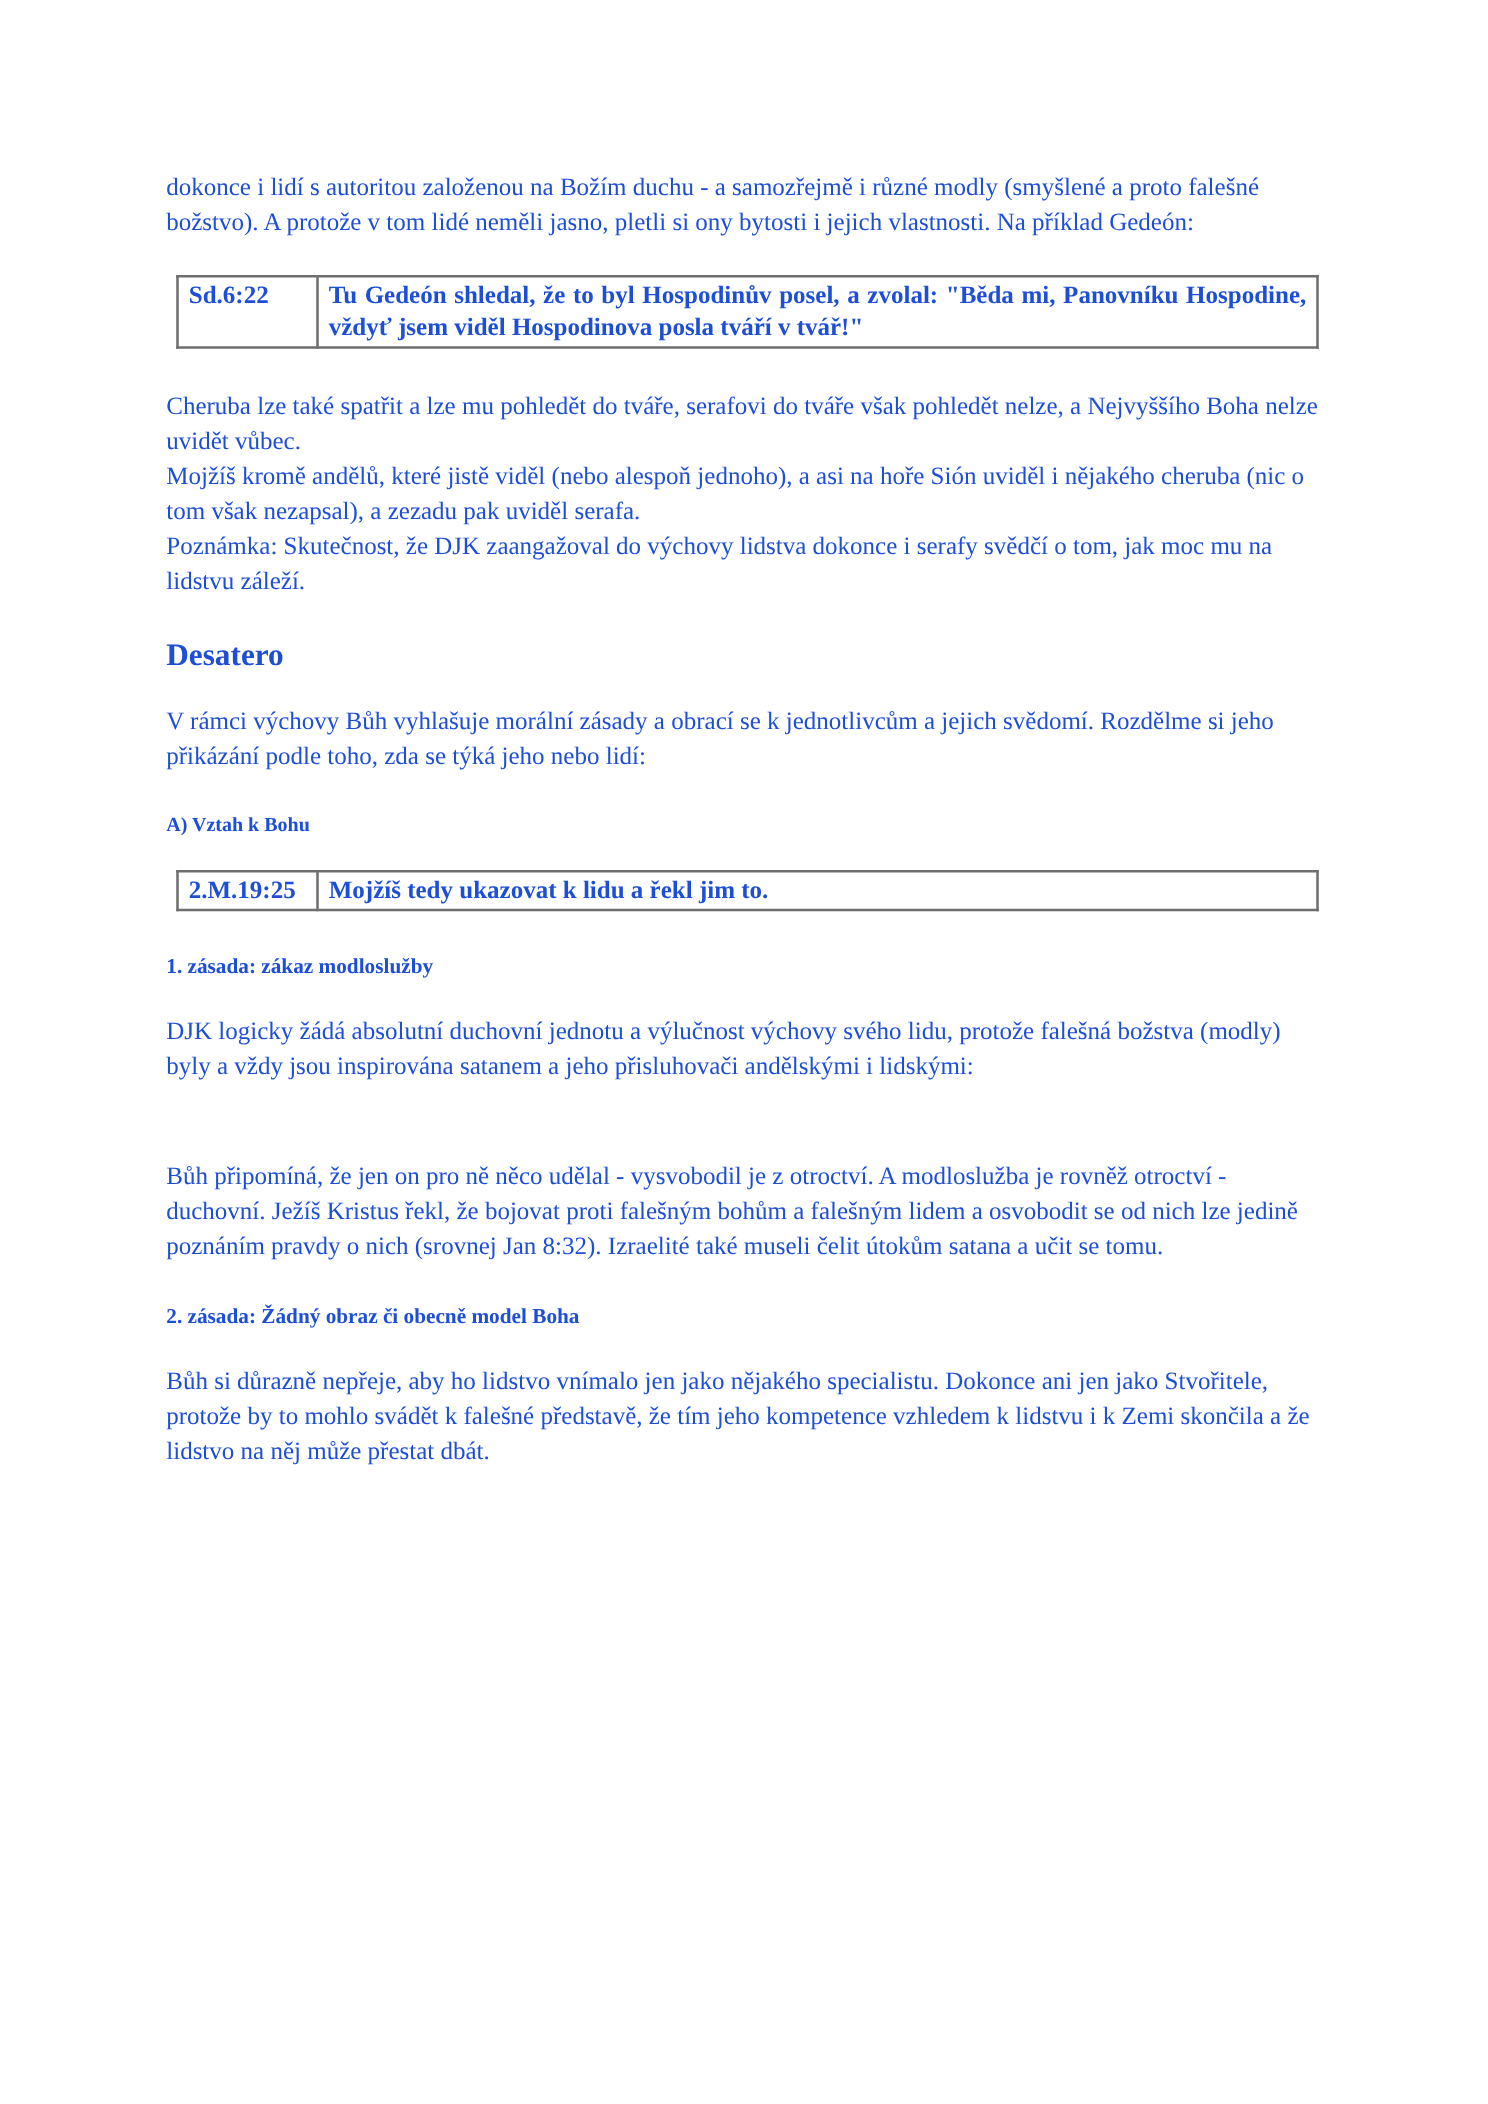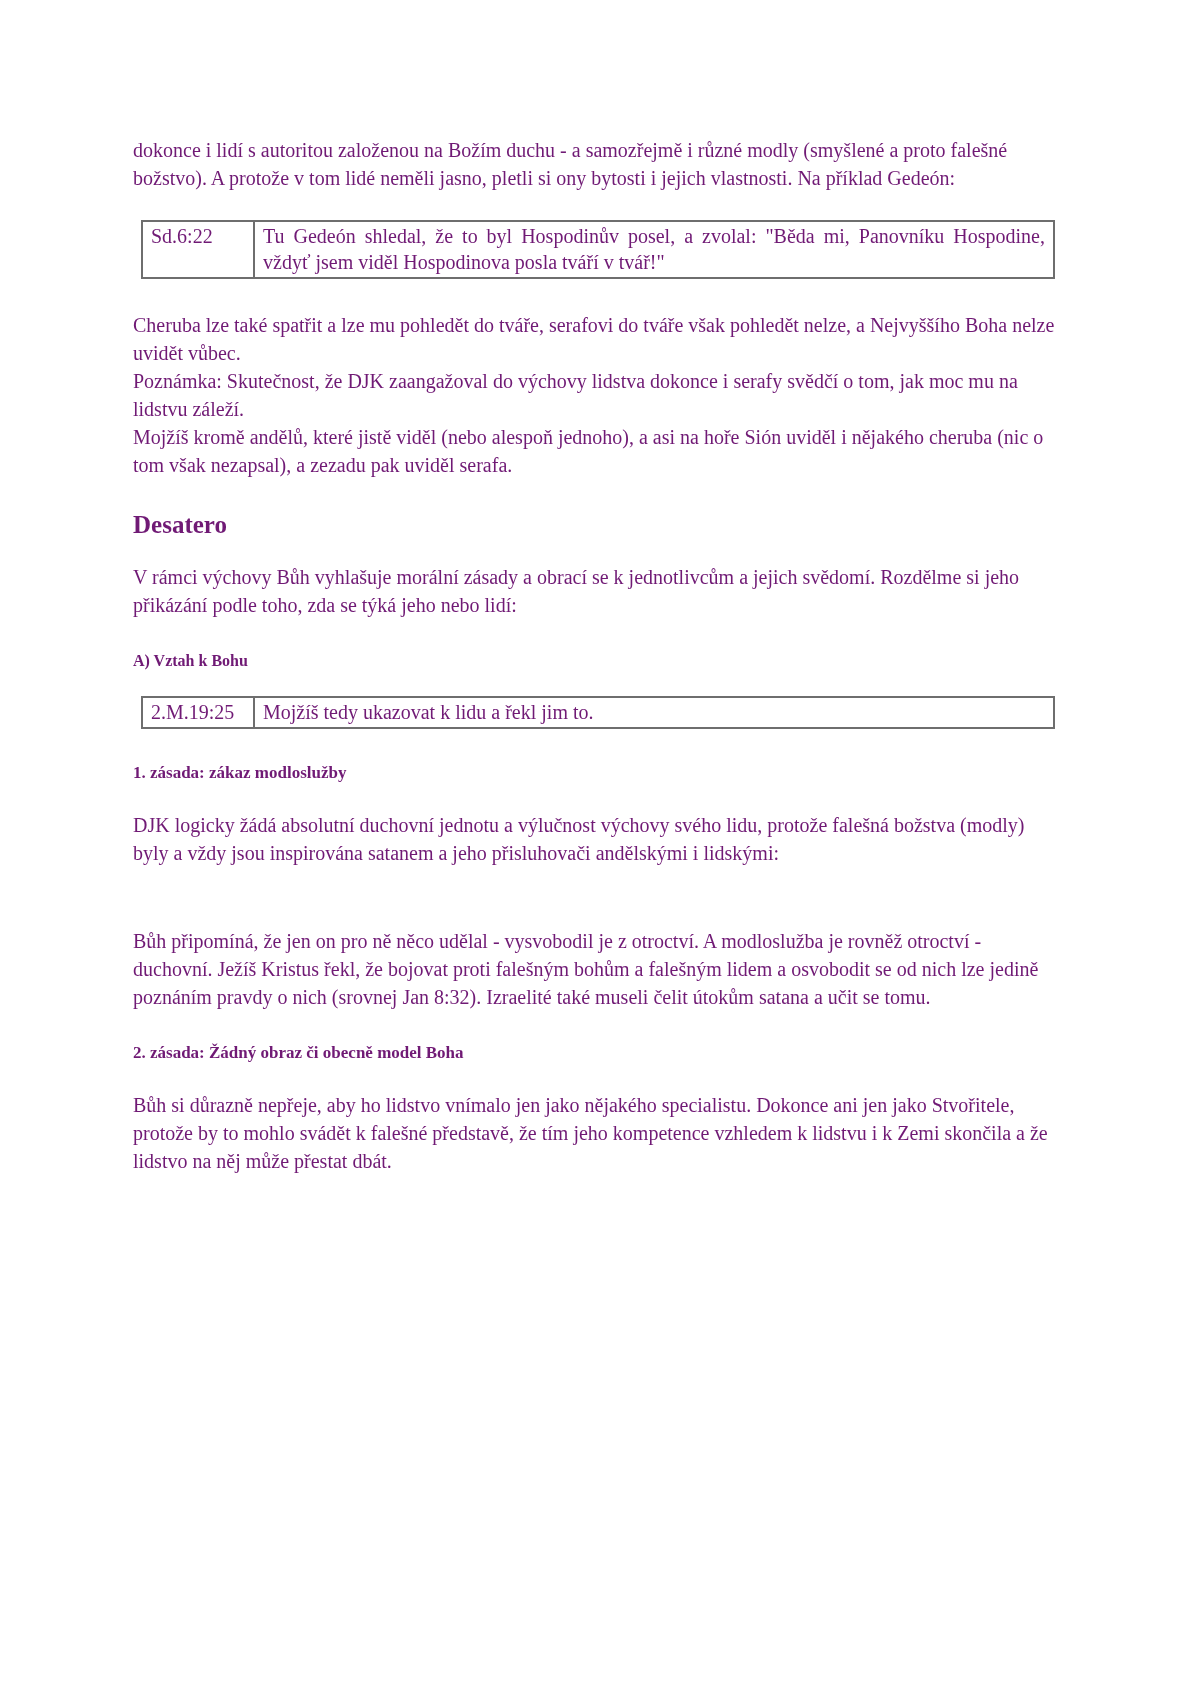--- a/index.html
+++ b/index.html
@@ -8,21 +8,21 @@
     padding: 0;
     background: #ffffff;
   }
   .page {
     position: relative;
     width: 1190px;
     height: 1683px;
     box-sizing: border-box;
     padding: 136px 133px 0 133px;
     background: #ffffff;
-    color: #701a75;
+    color: #1d4ed8;
     font-family: "Liberation Serif", "DejaVu Serif", serif;
     font-size: 20px;
     line-height: 28px;
     overflow: hidden;
   }
   .page p {
     margin: 0 0 28px 0;
     text-align: left;
   }
   .tight-group p {
@@ -48,20 +48,21 @@
     font-size: 17px;
     line-height: 24px;
     margin: 30px 0 26px 0;
     font-weight: bold;
   }
   table.scripture {
     border-collapse: collapse;
     width: calc(100% - 10px);
     margin: 0 12px 32px 8px;
     table-layout: fixed;
+    font-weight: bold;
   }
   table.scripture td {
     border: 2px solid #6e6e6e;
     padding: 1px 8px 2px 8px;
     line-height: 26px;
     vertical-align: top;
     font-size: 20px;
   }
   table.scripture td.ref {
     width: 94px;
@@ -83,22 +84,22 @@
         <tr>
       <td class="ref">Sd.6:22</td>
       <td class="txt">Tu Gedeón shledal, že to byl Hospodinův posel, a zvolal: "Běda mi, Panovníku Hospodine, vždyť jsem viděl Hospodinova posla tváří v tvář!"</td>
     </tr>
   </tbody>
     </table>
 
 
   <div class="tight-group">
     <p>Cheruba lze také spatřit a lze mu pohledět do tváře, serafovi do tváře však pohledět nelze, a Nejvyššího Boha nelze uvidět vůbec.</p>
+    <p>Mojžíš kromě andělů, které jistě viděl (nebo alespoň jednoho), a asi na hoře Sión uviděl i nějakého cheruba (nic o tom však nezapsal), a zezadu pak uviděl serafa.</p>
     <p>Poznámka: Skutečnost, že DJK zaangažoval do výchovy lidstva dokonce i serafy svědčí o tom, jak moc mu na lidstvu záleží.</p>
-    <p>Mojžíš kromě andělů, které jistě viděl (nebo alespoň jednoho), a asi na hoře Sión uviděl i nějakého cheruba (nic o tom však nezapsal), a zezadu pak uviděl serafa.</p>
   </div>
 
   <h1 class="doc-h1">Desatero</h1>
 
   <p>V rámci výchovy Bůh vyhlašuje morální zásady a obrací se k jednotlivcům a jejich svědomí. Rozdělme si jeho přikázání podle toho, zda se týká jeho nebo lidí:</p>
 
   <h2 class="doc-h2">A) Vztah k Bohu</h2>
 
   <table class="scripture">
     <tbody>

